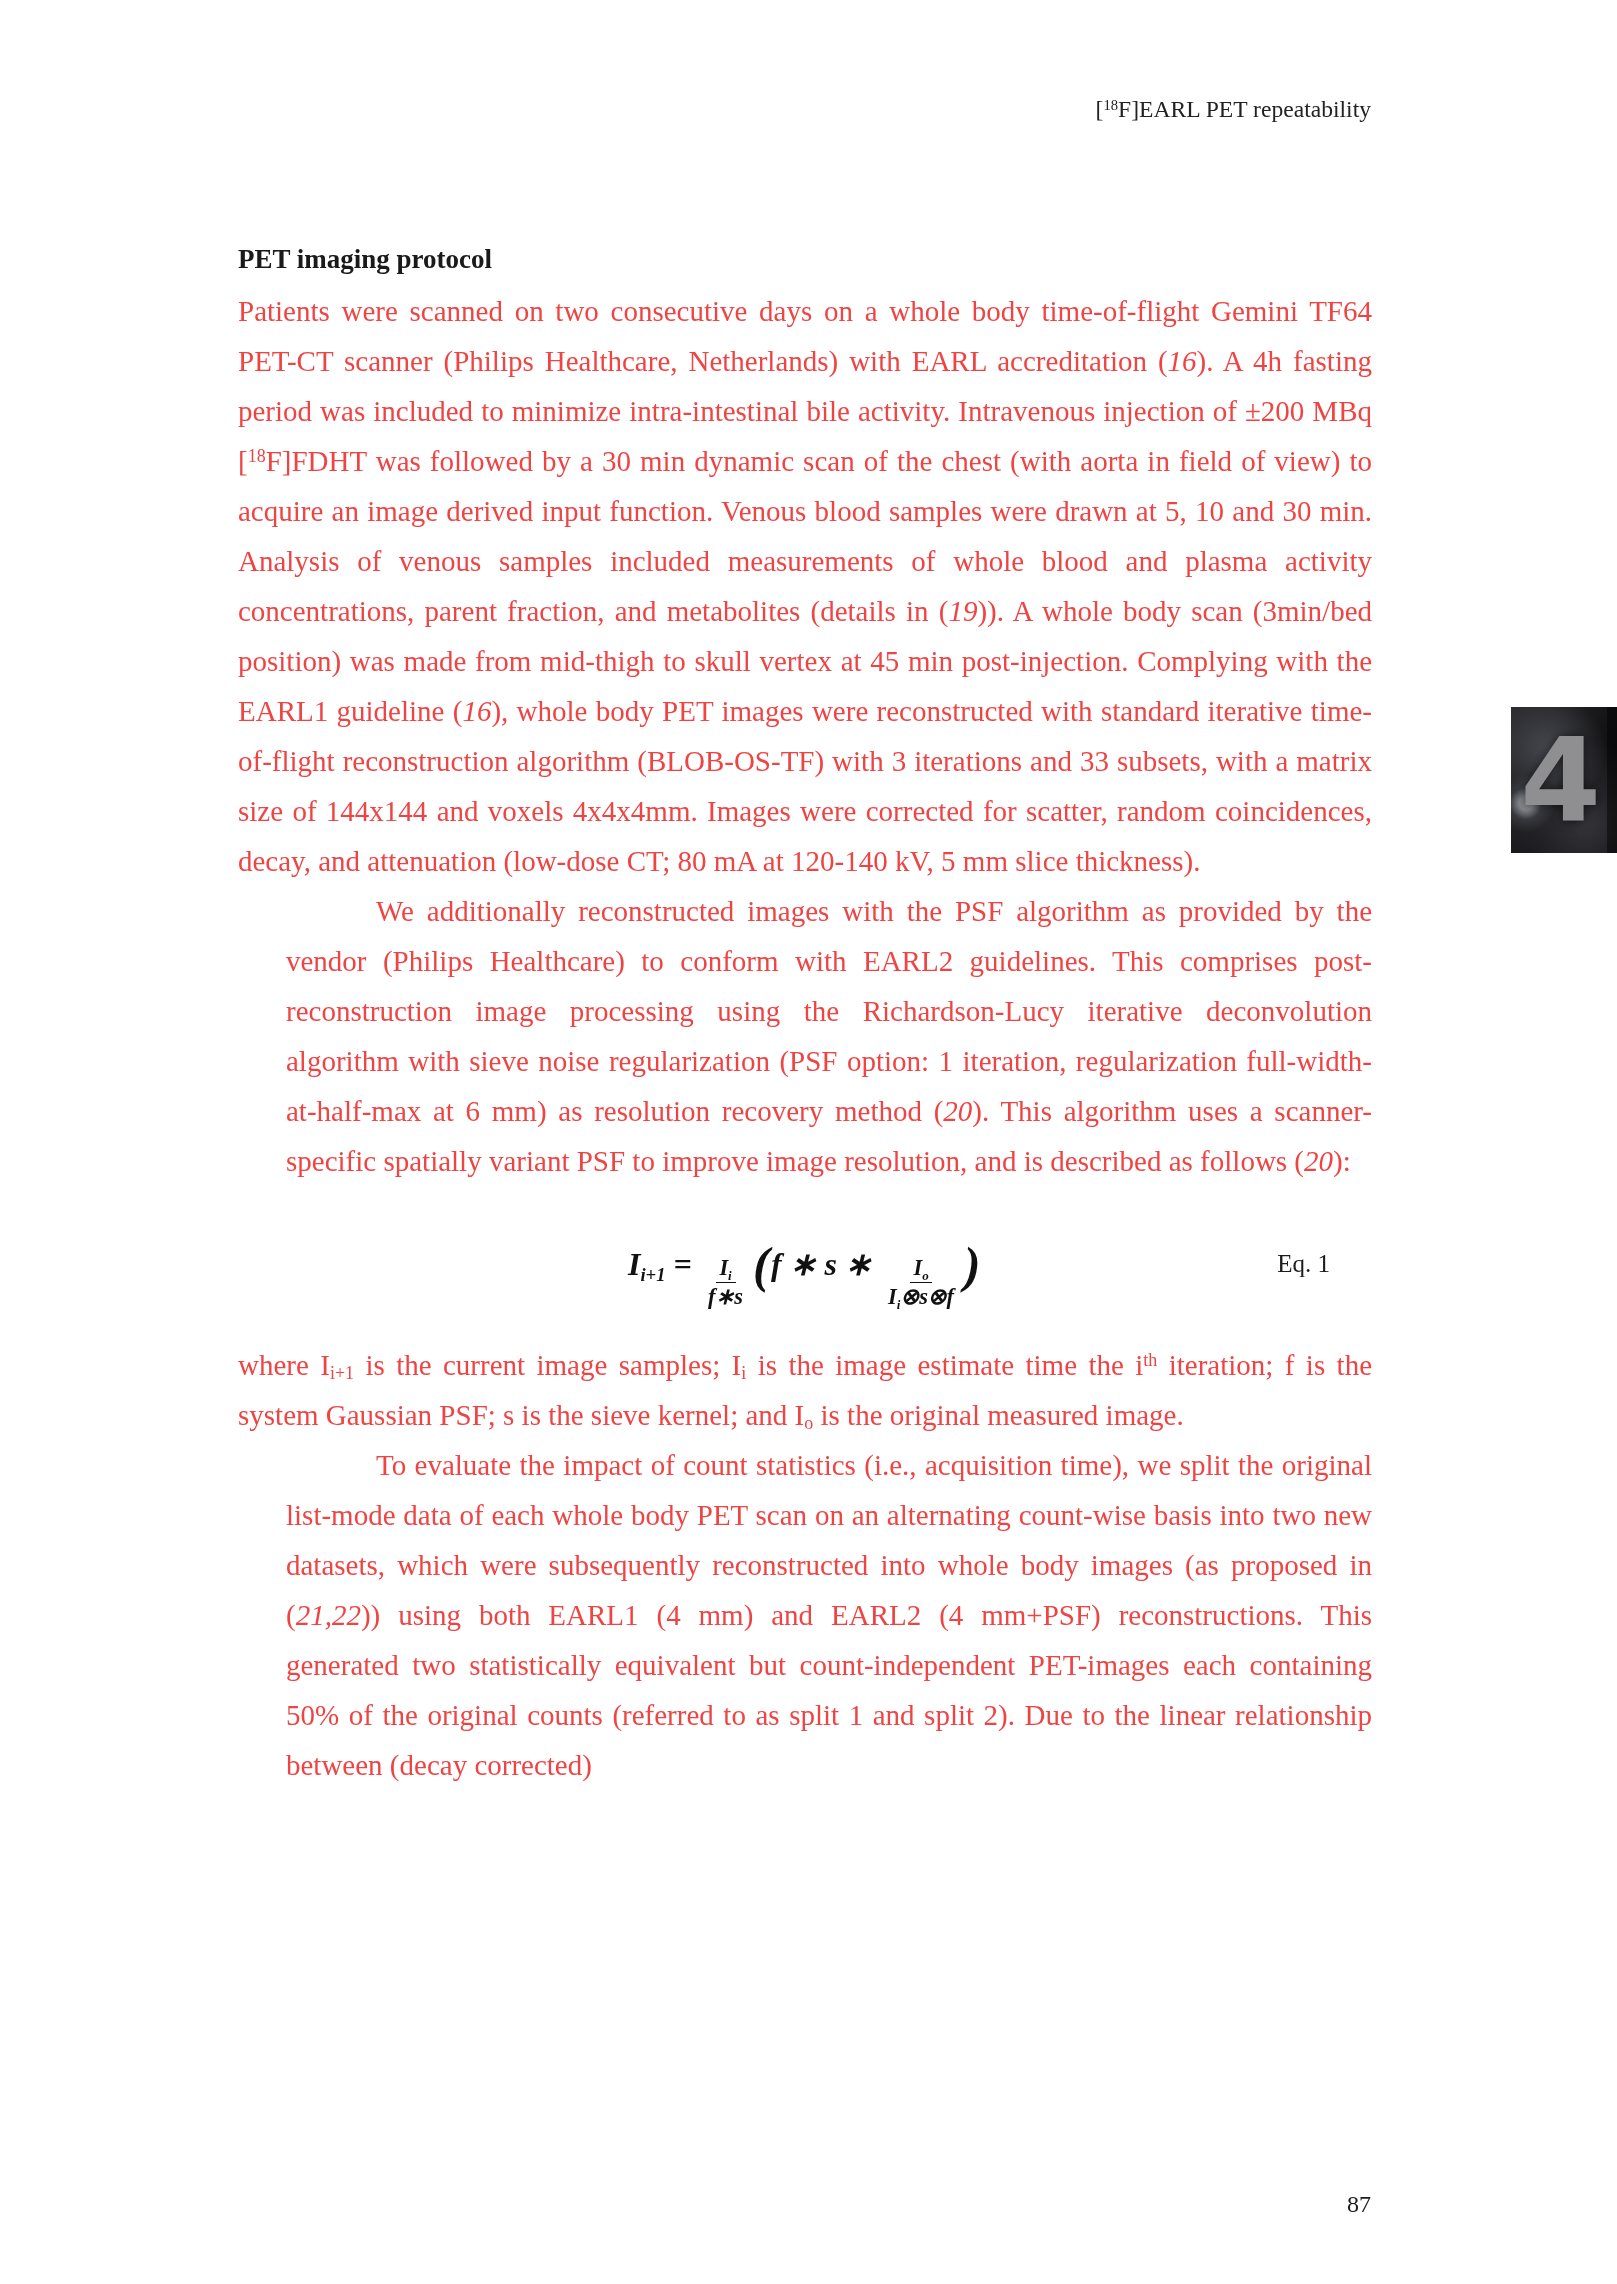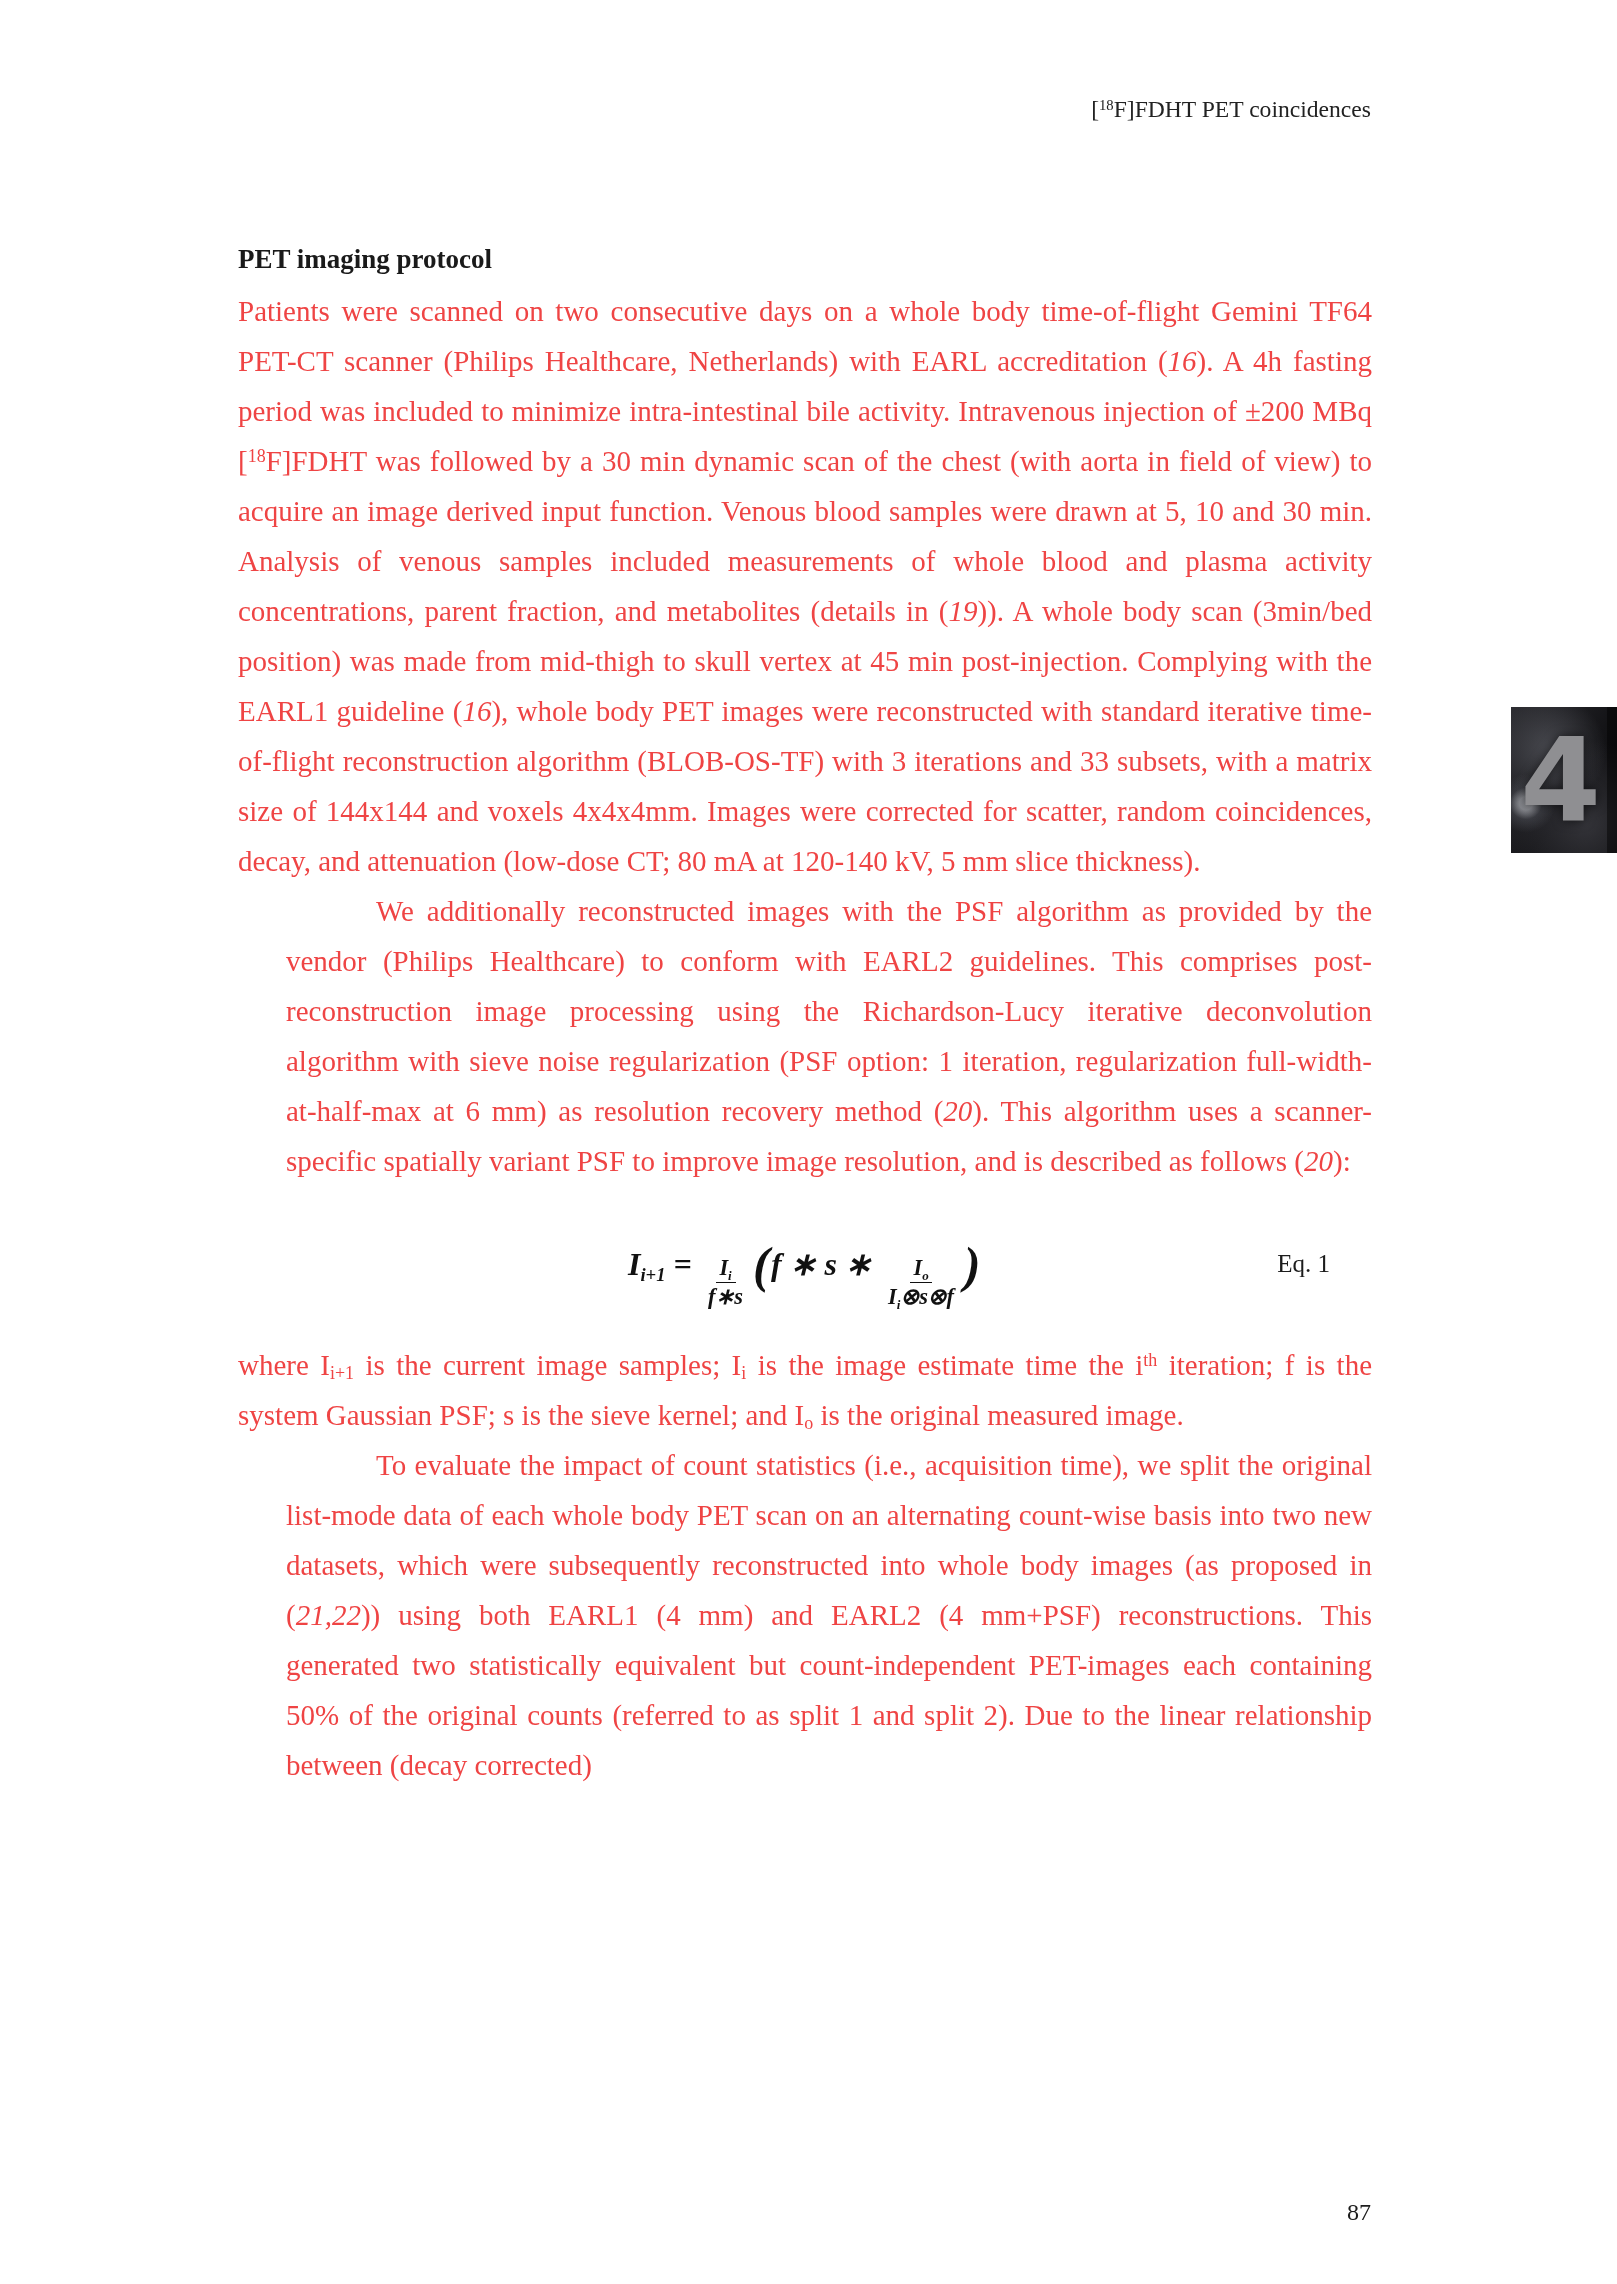--- a/index.html
+++ b/index.html
@@ -30,28 +30,28 @@
   .chapter-tab{position:absolute;top:707px;right:0;width:107px;height:146px;
     background:
       radial-gradient(circle at 14% 66%, rgba(215,218,225,0.55) 0 5%, rgba(120,124,135,0.25) 12%, transparent 22%),
       radial-gradient(circle at 38% 30%, rgba(110,112,120,0.55), transparent 45%),
       radial-gradient(circle at 70% 80%, rgba(60,60,66,0.8), transparent 60%),
       linear-gradient(120deg,#2e2e33 0%,#141417 55%,#0c0c0e 100%);
     display:flex;align-items:center;justify-content:flex-end;overflow:hidden;}
   .chapter-tab::after{content:"";position:absolute;right:0;top:0;width:10.7px;height:100%;background:rgba(0,0,0,0.45);}
   .tab-number{font-family:"DejaVu Sans","Liberation Sans",sans-serif;font-weight:bold;font-size:116px;color:#8f8f92;line-height:1;margin-right:17px;text-shadow:0 0 10.7px rgba(0,0,0,0.6);}
 
-  .page-number{position:absolute;right:247px;top:2191px;font-size:24px;color:#1c1c1c;margin-top:8px;}
+  .page-number{position:absolute;right:247px;top:2191px;font-size:24px;color:#1c1c1c;}
 </style>
 </head>
 <body>
 
 <div class="page">
 
-  <div class="running-header"><span>[</span><sup>18</sup><span>F]FDHT PET coincidences</span></div>
+  <div class="running-header"><span>[</span><sup>18</sup><span>F]EARL PET repeatability</span></div>
 
   <div class="chapter-tab">
     <span class="tab-number">4</span>
   </div>
 
   <div class="content">
     <h2 class="section-heading">PET imaging protocol</h2>
 
     <p class="body-p"><span>Patients were scanned on two consecutive days on a whole body time-of-flight Gemini TF64 PET-CT scanner (Philips Healthcare, Netherlands) with EARL accreditation (</span><em>16</em><span>). A 4h fasting period was included to minimize intra-intestinal bile activity. Intravenous injection of ±200 MBq [</span><sup>18</sup><span>F]FDHT was followed by a 30 min dynamic scan of the chest (with aorta in field of view) to acquire an image derived input function. Venous blood samples were drawn at 5, 10 and 30 min. Analysis of venous samples included measurements of whole blood and plasma activity concentrations, parent fraction, and metabolites (details in (</span><em>19</em><span>)). A whole body scan (3min/bed position) was made from mid-thigh to skull vertex at 45 min post-injection. Complying with the EARL1 guideline (</span><em>16</em><span>), whole body PET images were reconstructed with standard iterative time-of-flight reconstruction algorithm (BLOB-OS-TF) with 3 iterations and 33 subsets, with a matrix size of 144x144 and voxels 4x4x4mm. Images were corrected for scatter, random coincidences, decay, and attenuation (low-dose CT; 80 mA at 120-140 kV, 5 mm slice thickness).</span></p>
 

